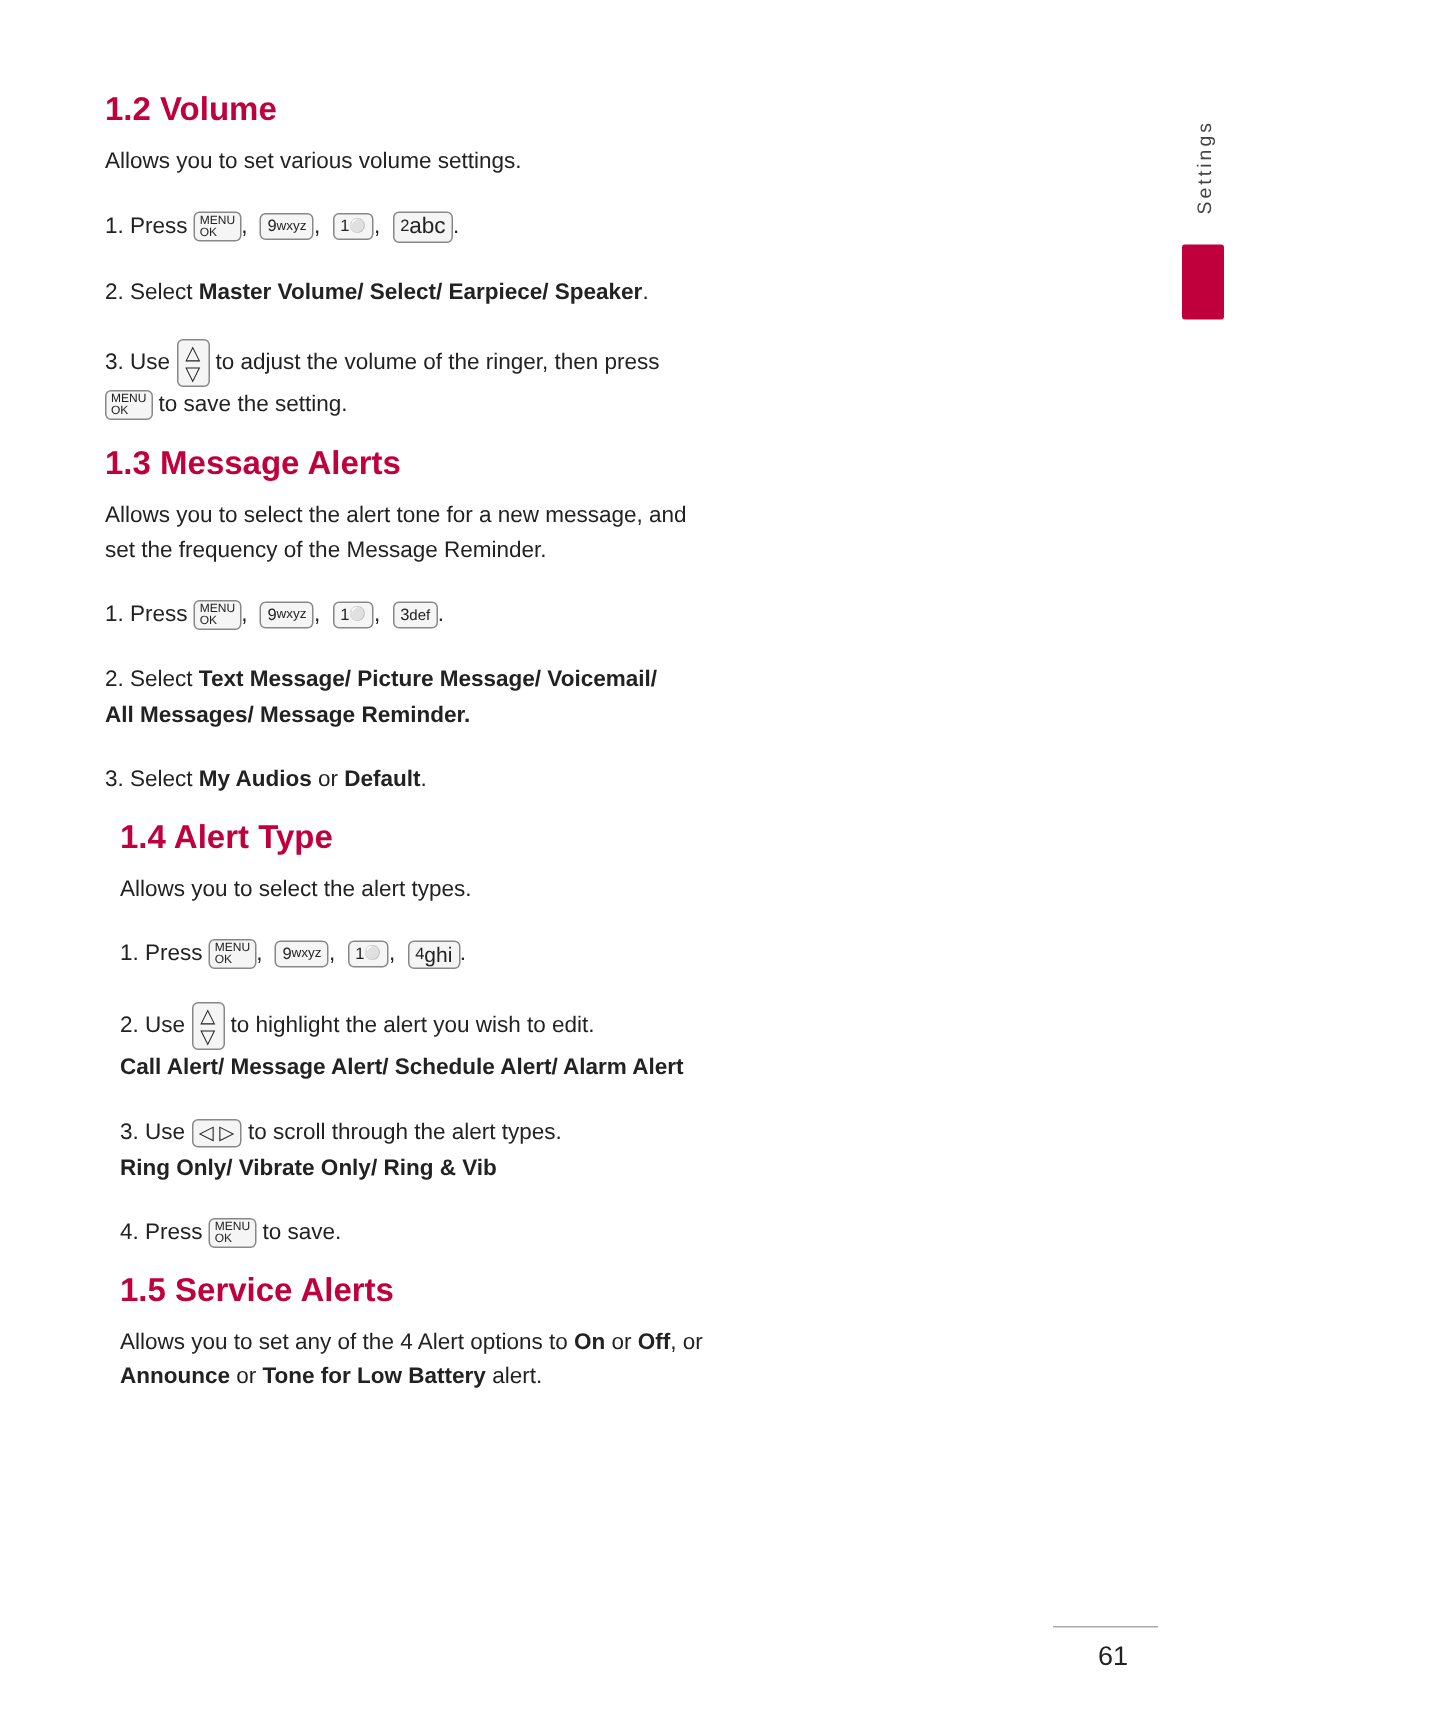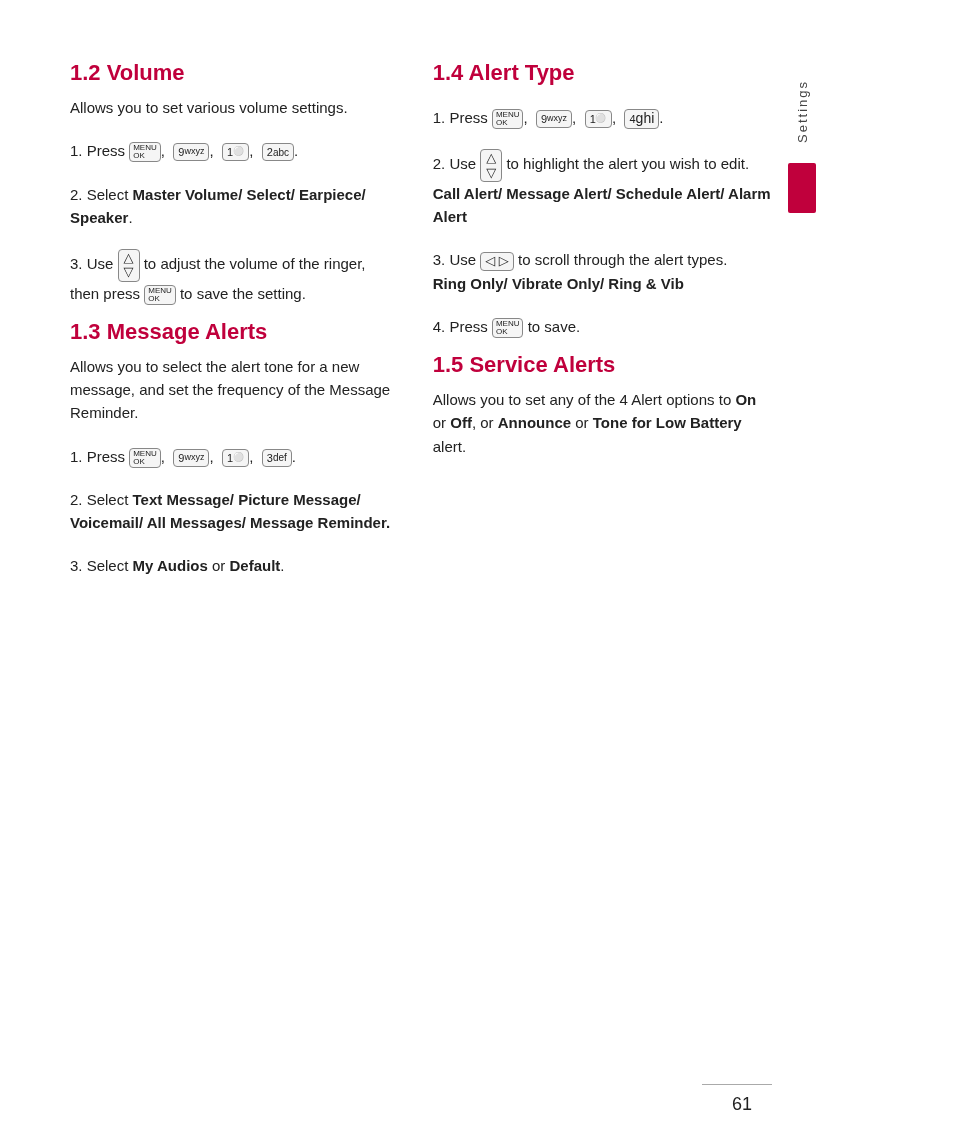--- a/index.html
+++ b/index.html
@@ -13,21 +13,21 @@
       color: #222;
       overflow: hidden;
       position: relative;
     }
 
     .page {
       width: 822px;
       height: 1145px;
       padding: 60px 50px 40px 70px;
       display: flex;
-      flex-direction: row;
+      flex-direction: column;
       gap: 0;
       position: relative;
     }
 
     .left-col {
       width: 420px;
       padding-right: 30px;
     }
 
     .right-col {
@@ -169,21 +169,21 @@
       <div class="section-title">1.2 Volume</div>
       <p>Allows you to set various volume settings.</p>
 
       <div class="step">
         <span>1. Press </span>
         <span class="kbd kbd-menu">
             <span style="font-size:8px;line-height:1">MENU<br>OK</span>
           </span>,&nbsp;
         <span class="kbd">9<sup style="font-size:9px">wxyz</sup></span>,&nbsp;
         <span class="kbd">1<sub style="font-size:9px">⚪</sub></span>,&nbsp;
-        <span class="kbd">2<sup style="font-size:10px">abc</sup></span>.
+        <span class="kbd">2<sup style="font-size:15px">abc</sup></span>.
       </div>
 
       <div class="step">
         2. Select <strong>Master Volume/ Select/ Earpiece/ Speaker</strong>.
       </div>
 
       <div class="step">
         3. Use <span class="kbd kbd-nav-ud">△<br>▽</span> to adjust the volume of the ringer, then press <span class="kbd kbd-menu">
             <span style="font-size:8px;line-height:1">MENU<br>OK</span>
           </span> to save the setting.
@@ -213,20 +213,21 @@
       </div>
     </div>
 
   </div>
 
   <div class="right-col">
 
 
     <div>
       <div class="section-title">1.4 Alert Type</div>
+      <p>Allows you to select the alert types.</p>
 
       <div class="step">
         1. Press
         <span class="kbd kbd-menu">
             <span style="font-size:8px;line-height:1">MENU<br>OK</span>
           </span>,&nbsp;
         <span class="kbd">9<sup style="font-size:9px">wxyz</sup></span>,&nbsp;
         <span class="kbd">1<sub style="font-size:9px">⚪</sub></span>,&nbsp;
         <span class="kbd">4<sup style="font-size:14px">ghi</sup></span>.
       </div>

